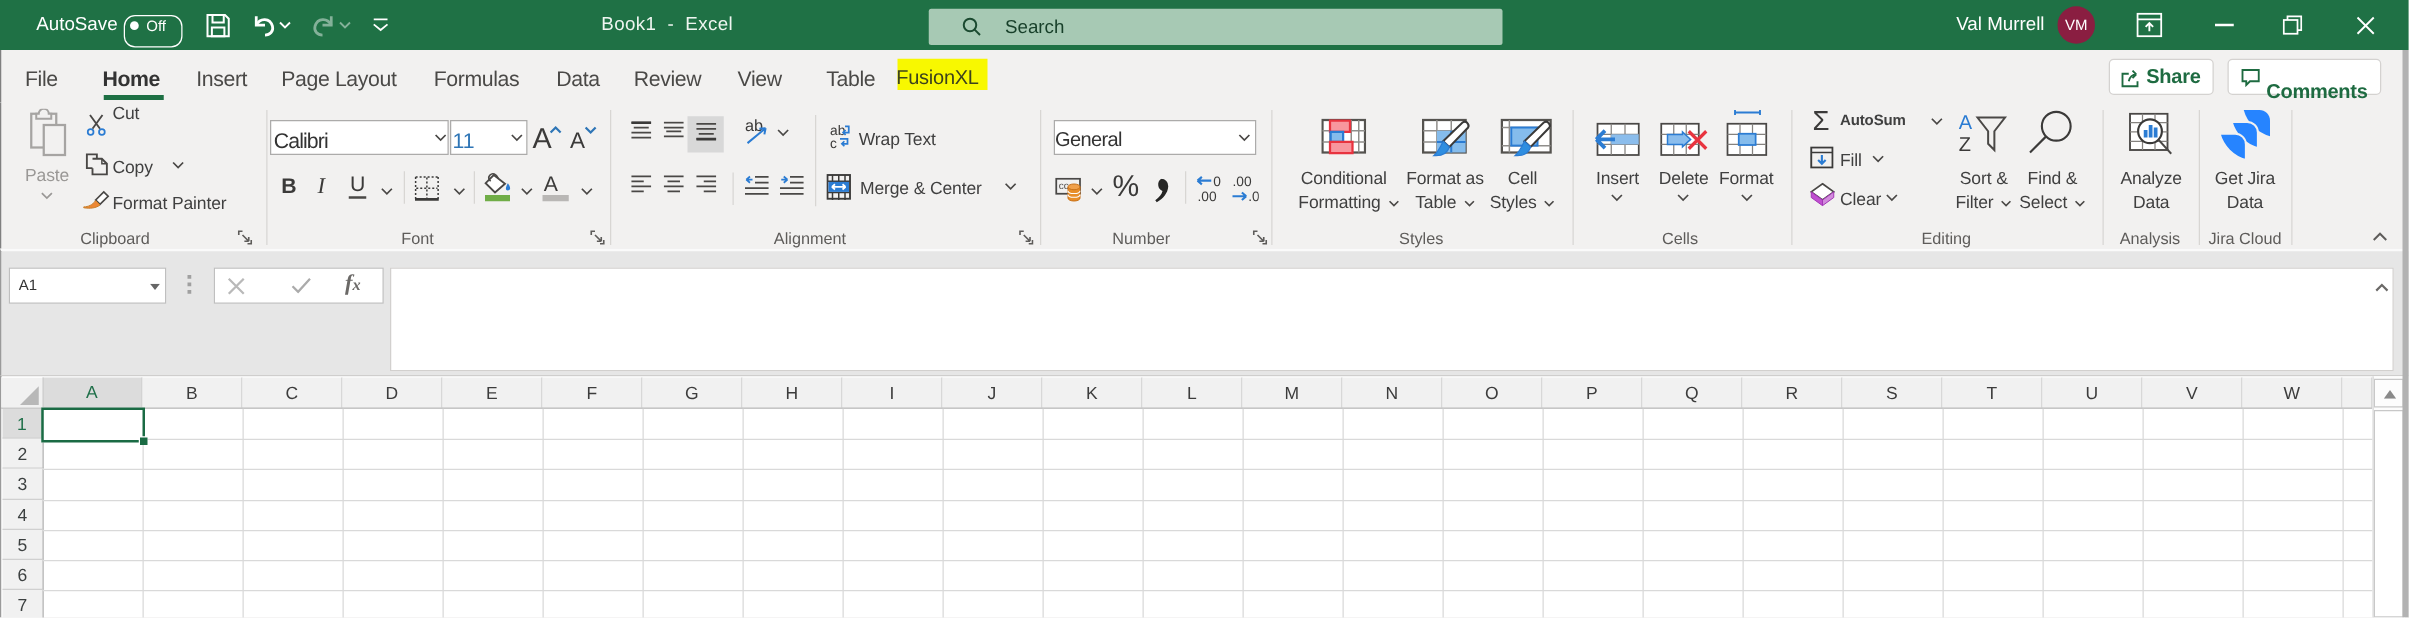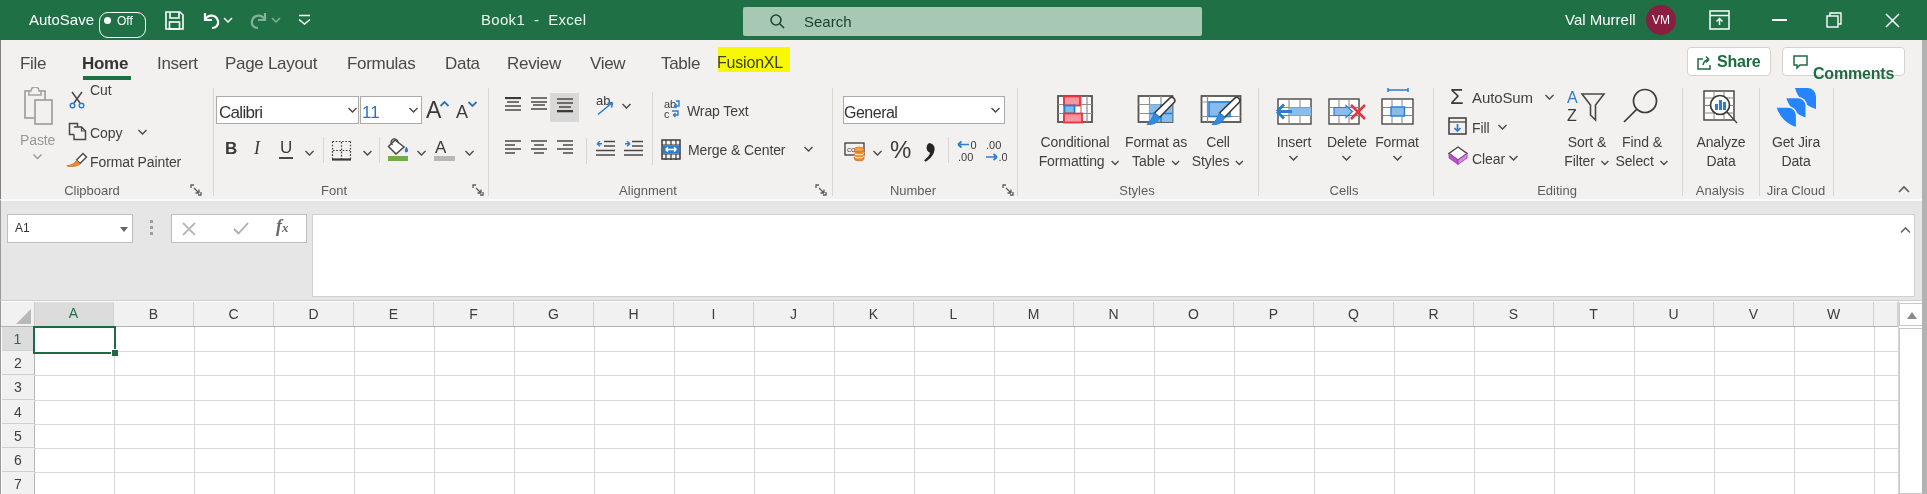--- a/index.html
+++ b/index.html
@@ -379,21 +379,21 @@
       <path d="M1.5 1 L5.5 5 L9.5 1" fill="none" stroke="#4a4846" stroke-width="1.4"></path>
     </svg>
 <svg class="abs" style="left:1340px; top:73px;" width="11" height="7" viewBox="0 0 11 7">
       <path d="M1.5 1 L5.5 5 L9.5 1" fill="none" stroke="#4a4846" stroke-width="1.4"></path>
     </svg>
 <svg class="abs" style="left:1391px; top:73px;" width="11" height="7" viewBox="0 0 11 7">
       <path d="M1.5 1 L5.5 5 L9.5 1" fill="none" stroke="#4a4846" stroke-width="1.4"></path>
     </svg>
 
 <div class="tx" style="left:1449px; top:4px; font-size:22px; line-height:22px; color:#3b3a39;">Σ</div>
-<div class="rtx" style="left:1471px; top:7px; font-size:15px;">AutoSum</div>
+<div class="rtx" style="left:1471px; top:7px; font-size:12px;font-weight:bold;">AutoSum</div>
 <svg class="abs" style="left:1543px; top:12px;" width="11" height="7" viewBox="0 0 11 7">
       <path d="M1.5 1 L5.5 5 L9.5 1" fill="none" stroke="#4a4846" stroke-width="1.4"></path>
     </svg>
 <svg class="abs" style="left:1447px; top:35px;" width="19" height="18" viewBox="0 0 19 18">
   <rect x="1" y="1" width="17" height="16" fill="none" stroke="#3b3a39" stroke-width="1.5"></rect>
   <path d="M1 5 H18" stroke="#3b3a39" stroke-width="1.2"></path>
   <path d="M9.5 7 V13.5 M6.5 11 L9.5 14 L12.5 11" stroke="#2b7cd3" stroke-width="1.7" fill="none"></path>
 </svg>
 <div class="rtx" style="left:1471px; top:38px;">Fill</div>
 <svg class="abs" style="left:1496px; top:42px;" width="11" height="7" viewBox="0 0 11 7">

